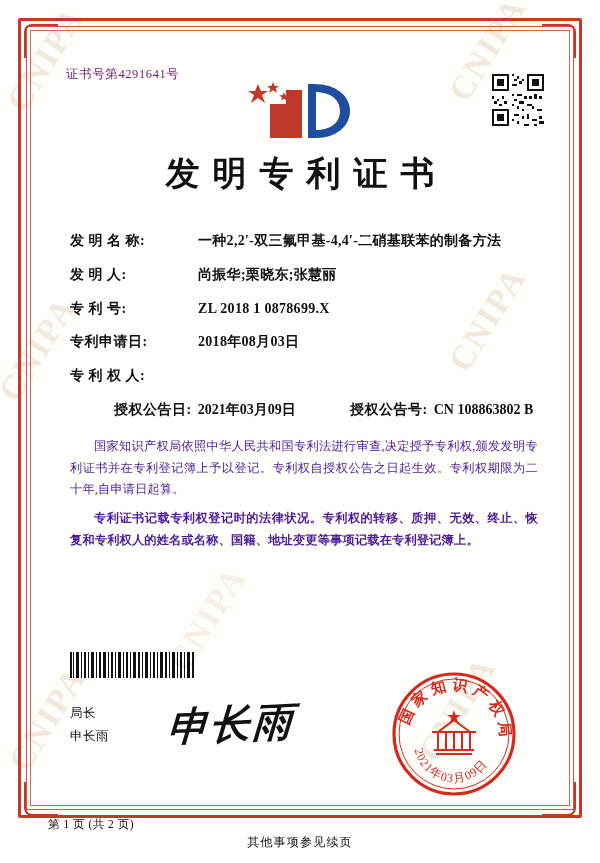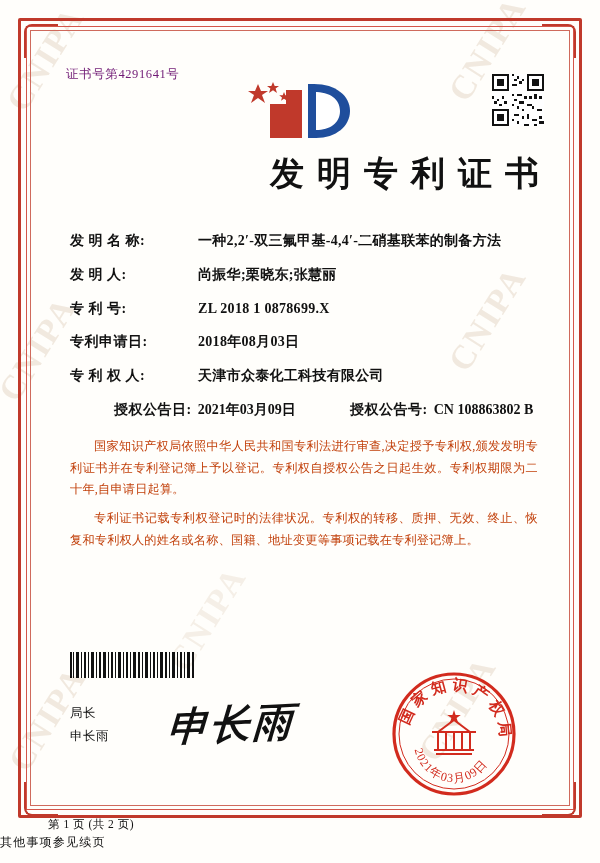--- a/index.html
+++ b/index.html
@@ -97,21 +97,21 @@
 
   
   .emblem {
     position: absolute;
     left: 50%; top: 26px;
     transform: translateX(-50%);
     width: 120px; height: 66px;
   }
 
   .title {
-    text-align: right;
+    text-align: center;
     font-size: 34px;
     letter-spacing: 13px;
     font-weight: bold;
     color: #111;
     margin-top: 68px;
     text-indent: 13px;
     font-family: "Liberation Serif", serif;
   }
 
   .fields {
@@ -144,28 +144,28 @@
   .inline-label {
     white-space: nowrap;
     letter-spacing: 0.5px;
     margin-right: 6px;
     margin-left: 44px;
   }
 
   .para {
     font-size: 12.2px;
     line-height: 1.75;
-    color: #c2410c;
+    color: #4c1d95;
     text-align: justify;
     padding: 0 14px 0 22px;
     text-indent: 24px;
     letter-spacing: 0.2px;
   }
   .para.p1 { margin-top: 16px; }
-  .para.p2 { margin-top: 8px; }
+  .para.p2 { margin-top: 8px; font-weight: bold; }
 
   
   .barcode {
     position: absolute;
     left: 22px; top: 600px;
     width: 126px; height: 26px;
   }
 
   
   .sig-block {
@@ -203,21 +203,21 @@
     text-align: left;
     font-size: 11.5px;
     color: #111;
     letter-spacing: 0.5px;
   }
 
   .footnote {
     position: absolute;
     left: 0; right: 0;
     top: 834px;
-    text-align: left;
+    text-align: center;
     font-size: 12px;
     color: #111;
     letter-spacing: 1.2px;
   }
 </style>
 </head>
 <body>
 
 <div id="page">
 
@@ -333,21 +333,20 @@
         <div class="fvalue">ZL 2018 1 0878699.X</div>
       </div>
 
       <div class="frow">
         <div class="flabel">专利申请日:</div>
         <div class="fvalue">2018年08月03日</div>
       </div>
 
       <div class="frow">
         <div class="flabel">专 利 权 人:</div>
-        <div class="fvalue">天津市众泰化工科技有限公司</div>
       </div>
 
 
       <div class="frow two-col">
         <div class="half">
           <span class="inline-label">授权公告日:</span>
           <span>2021年03月09日</span>
         </div>
         <div class="half">
           <span class="inline-label">授权公告号:</span>

